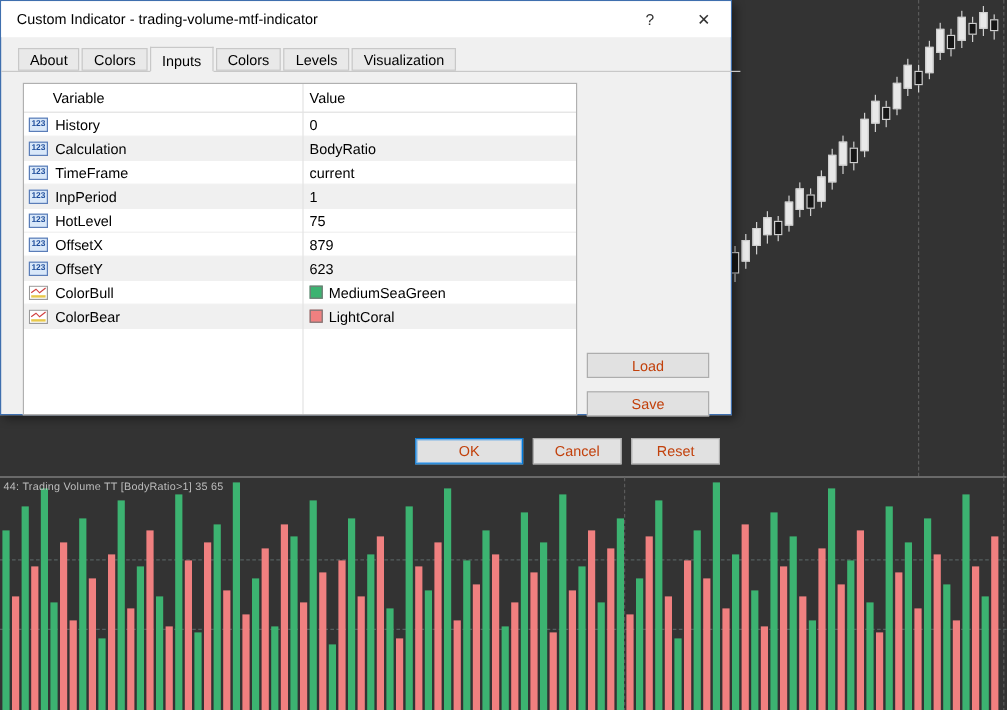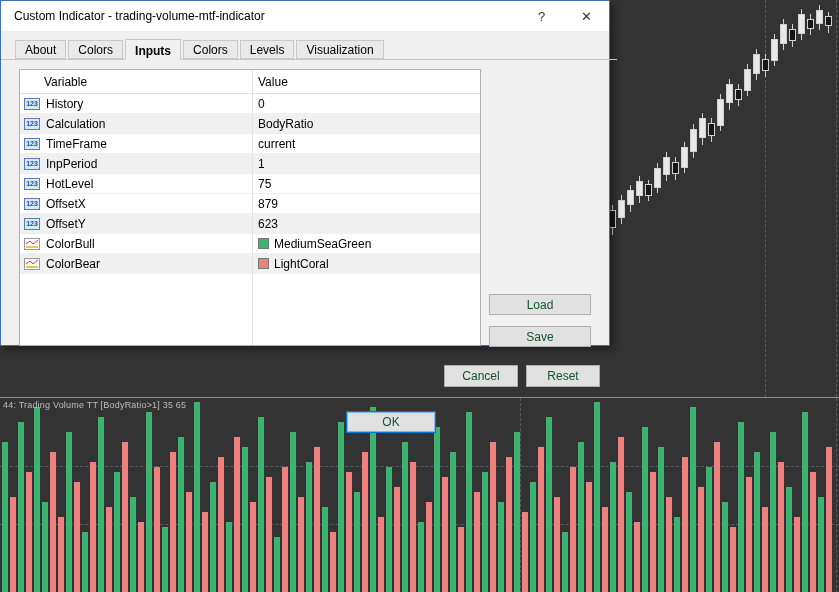--- a/index.html
+++ b/index.html
@@ -28,43 +28,43 @@
   .titlebar { position:relative; height:30px; background:#ffffff; display:flex; align-items:center; }
   .title-text { font-size:12px; color:#000; padding-left:13px; }
   .tb-btns { position:absolute; right:0; top:0; height:30px; display:flex; }
   .tb-btn { width:45px; height:30px; display:flex; align-items:center; justify-content:center;
             font-size:13px; color:#333; cursor:default; }
 
   .tabs { position:absolute; left:14px; right:6px; top:38px; height:21px; display:flex; align-items:center; }
   .tabs::after { content:""; position:absolute; left:-14px; right:-14px; bottom:0; border-bottom:1px solid #c8c8c8; }
   .tab { position:relative; z-index:1; font-size:12px; color:#000; background:#e9e9e9; border:1px solid #c8c8c8;
          padding:2px 9px 3px 9px; margin-right:2px; height:19px; }
-  .tab.active { background:#f0f0f0; border-bottom-color:#f0f0f0; height:21px; padding-top:4px; z-index:2;font-weight:bold; }
+  .tab.active { background:#f0f0f0; border-bottom-color:#f0f0f0; height:21px; padding-top:4px; z-index:2; }
 
   .ptable { position:absolute; left:18px; top:68px; width:462px; height:277px; background:#ffffff;
             border:1px solid #b0b0b0; overflow:hidden; }
   .col-divider { position:absolute; left:232px; top:0; bottom:0; width:0; border-left:1px solid #e3e3e3; }
   .thead { display:flex; height:24px; align-items:center; border-bottom:1px solid #e0e0e0; font-size:12px; color:#000; }
   .thead .hc1 { width:232px; padding-left:24px; }
   .thead .hc2 { width:228px; padding-left:6px; }
   .trow { display:flex; height:20px; align-items:center; font-size:12px; color:#000; border-bottom:1px solid #efefef; }
   .trow.alt { background:#f0f0f0; }
   .cell-var { width:232px; display:flex; align-items:center; gap:6px; padding-left:4px; overflow:hidden; }
   .cell-val { width:228px; display:flex; align-items:center; gap:5px; padding-left:6px; overflow:hidden; }
   .row-icon { flex:0 0 auto; display:inline-flex; align-items:center; justify-content:center; }
   .ic123 { width:16px; height:12px; font-size:7px; font-weight:bold; color:#1f4e9c;
            background:#d9e8f9; border:1px solid #5a7db8; line-height:10px; text-align:center; }
   .swatch { width:11px; height:11px; border:1px solid #777; flex:0 0 auto; }
 
-  .btn { position:absolute; font-size:12px; color:#14532d; background:#e1e1e1; border:1px solid #adadad;
+  .btn { position:absolute; font-size:12px; color:#c2410c; background:#e1e1e1; border:1px solid #adadad;
          display:flex; align-items:center; justify-content:center; cursor:default; }
   .btn.default { border:1px solid #0078d7; box-shadow:inset 0 0 0 1px #7fb5e8; }
   .btn-load  { left:488px; top:293px; width:102px; height:21px; }
   .btn-save  { left:488px; top:325px; width:102px; height:21px; }
-  .btn-ok    { left:345px; top:364px; width:90px;  height:22px;margin-top:46px; }
+  .btn-ok    { left:345px; top:364px; width:90px;  height:22px; }
   .btn-cancel{ left:443px; top:364px; width:74px;  height:22px; }
   .btn-reset { left:525px; top:364px; width:74px;  height:22px; }
 </style>
 </head>
 <body>
 
 <div class="chart-main">
   <div class="vdash" style="left:765px; height:397px;"></div>
   <div class="vdash" style="left:836px; height:397px;"></div>
   <div class="candles-layer">

